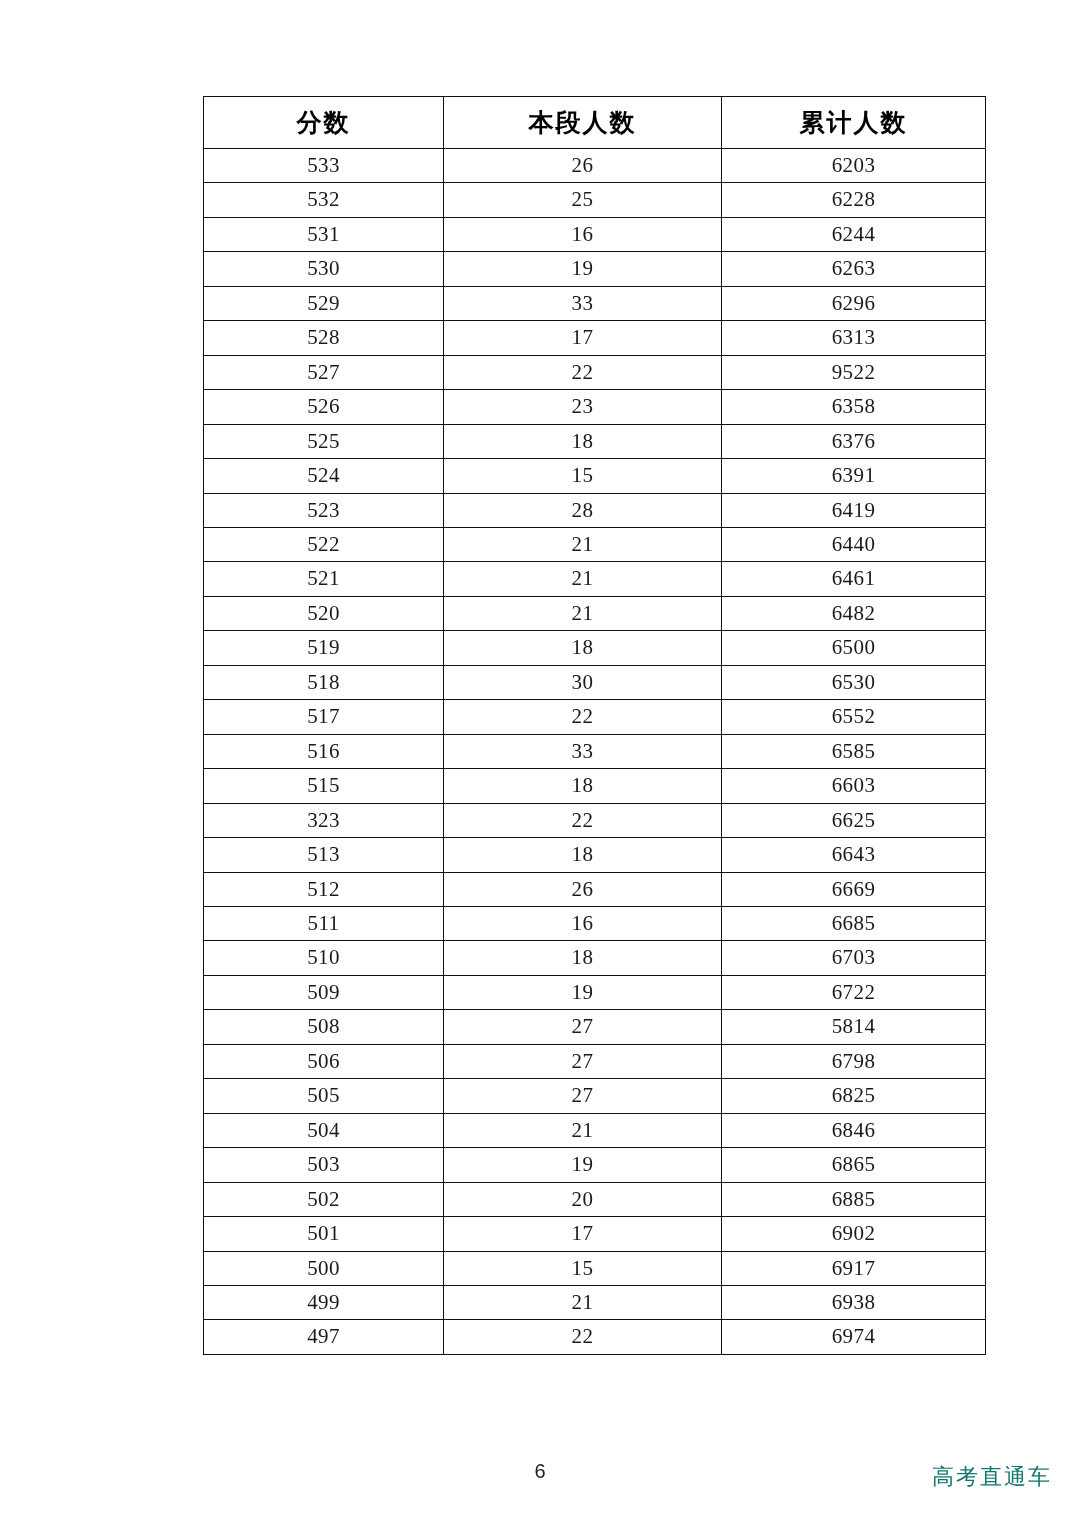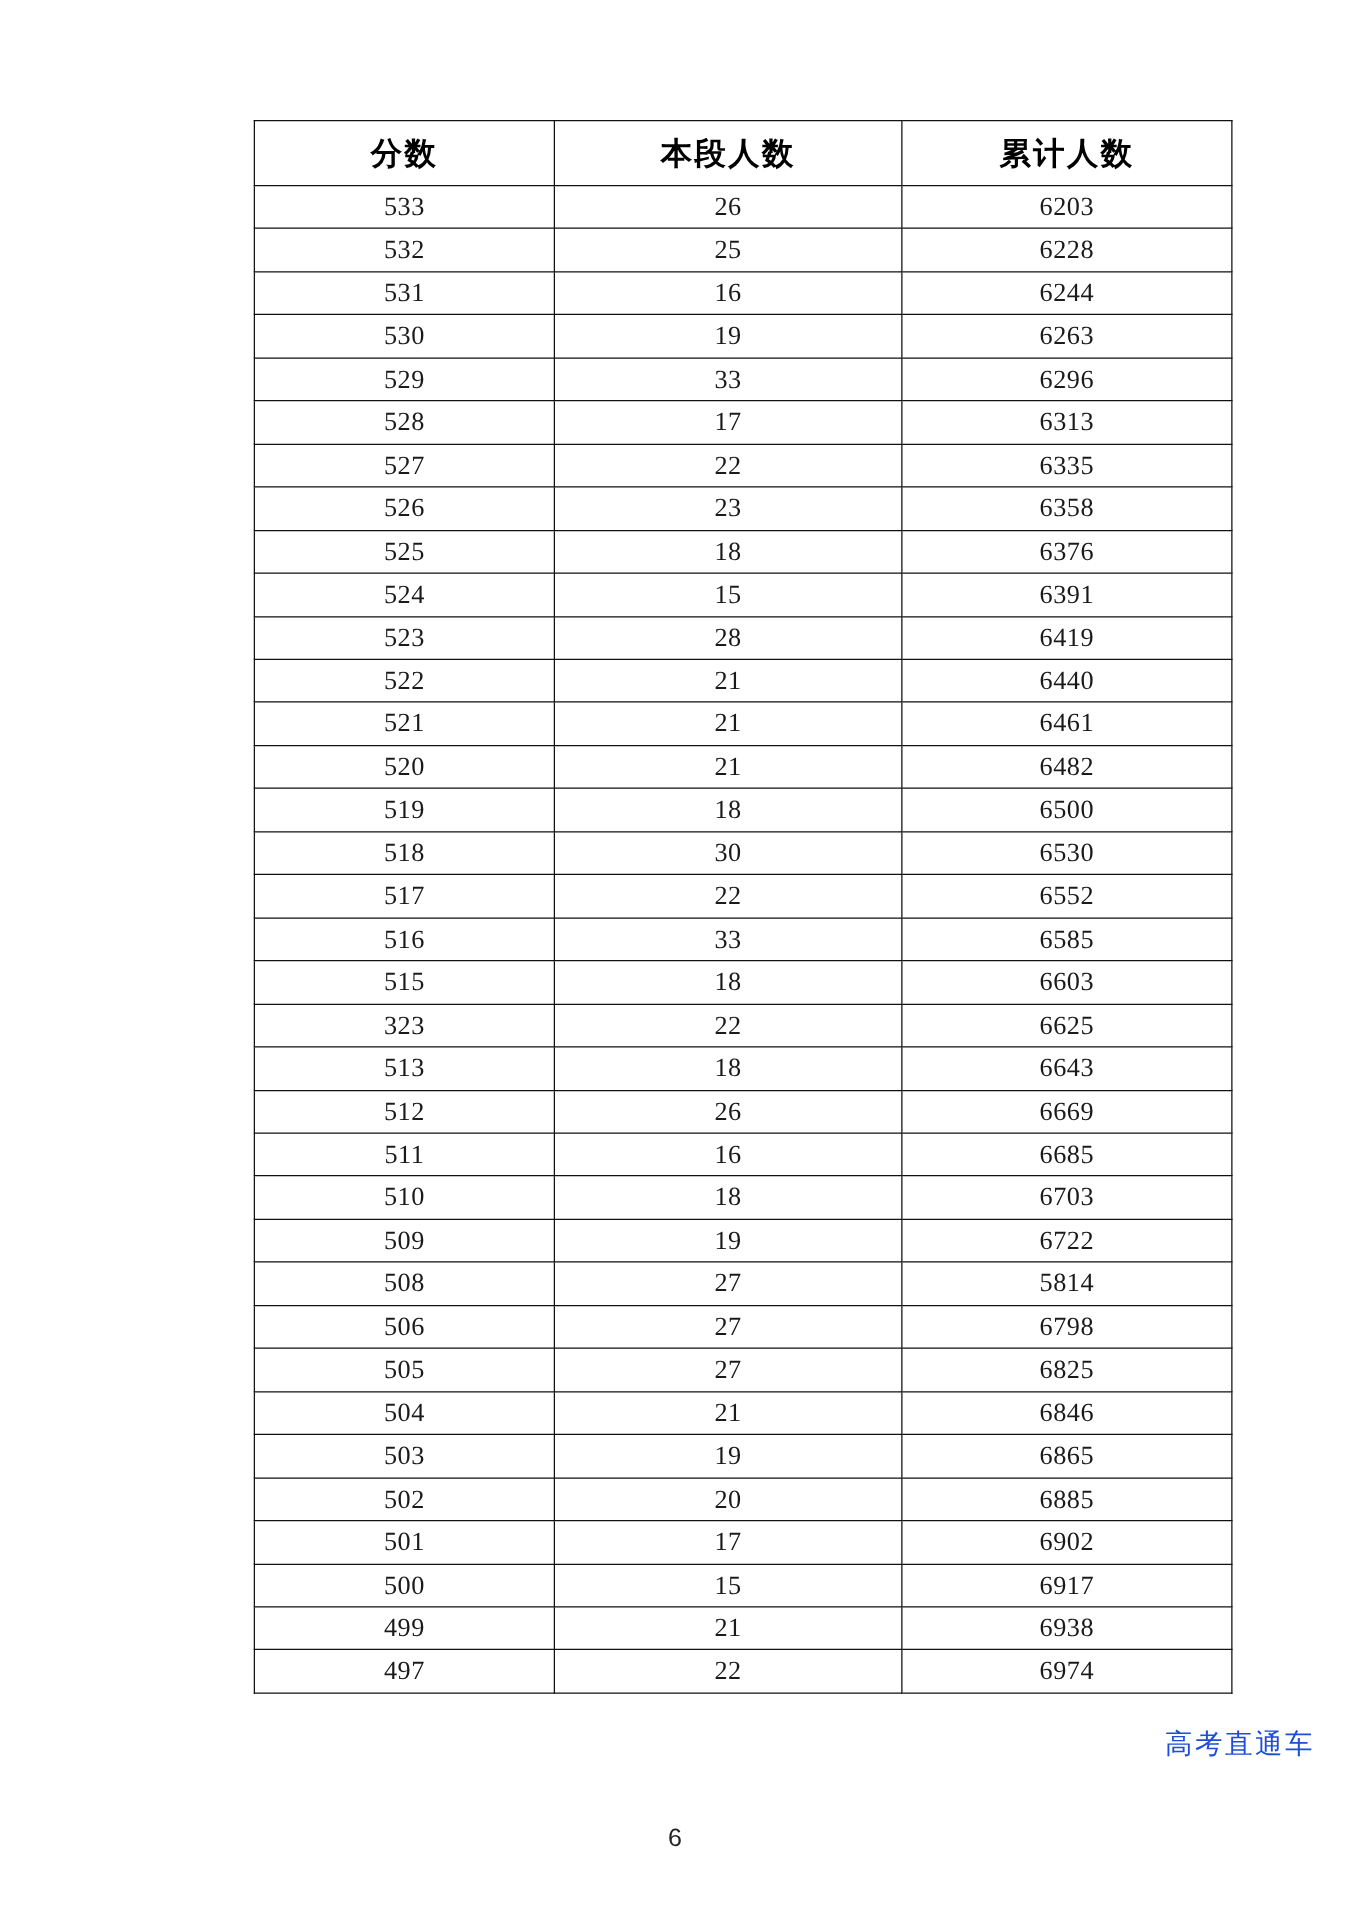--- a/index.html
+++ b/index.html
@@ -76,25 +76,25 @@
     width: 1080px;
     text-align: center;
     font-family: "Liberation Sans", "DejaVu Sans", sans-serif;
     font-size: 20px;
     color: #222222;
   }
 
   #watermark {
     position: absolute;
     right: 28px;
-    top: 1380px;
+    top: 1462px;
     font-family: "DejaVu Sans", "Liberation Sans", sans-serif;
     font-size: 22px;
     letter-spacing: 2px;
-    color: #1d4ed8;
+    color: #0f766e;
     user-select: none;
   }
 </style>
 </head>
 <body>
 
 <div id="page">
 
   <table id="score-table">
     <colgroup>
@@ -136,21 +136,21 @@
           <td>6296</td>
         </tr>
         <tr>
           <td>528</td>
           <td>17</td>
           <td>6313</td>
         </tr>
         <tr>
           <td>527</td>
           <td>22</td>
-          <td>6335</td>
+          <td>9522</td>
         </tr>
         <tr>
           <td>526</td>
           <td>23</td>
           <td>6358</td>
         </tr>
         <tr>
           <td>525</td>
           <td>18</td>
           <td>6376</td>

